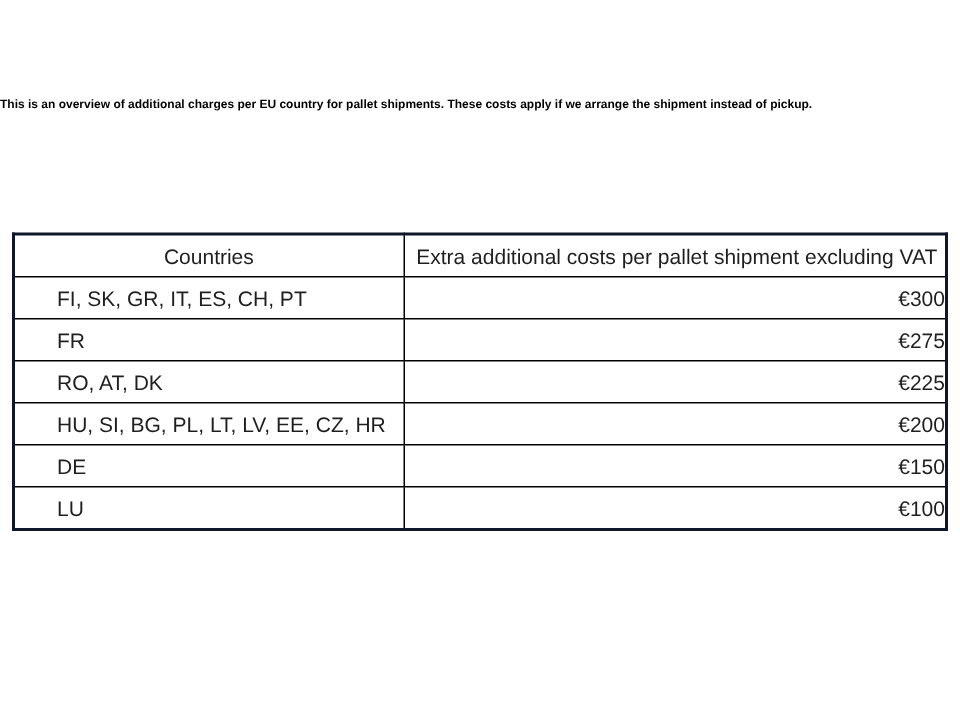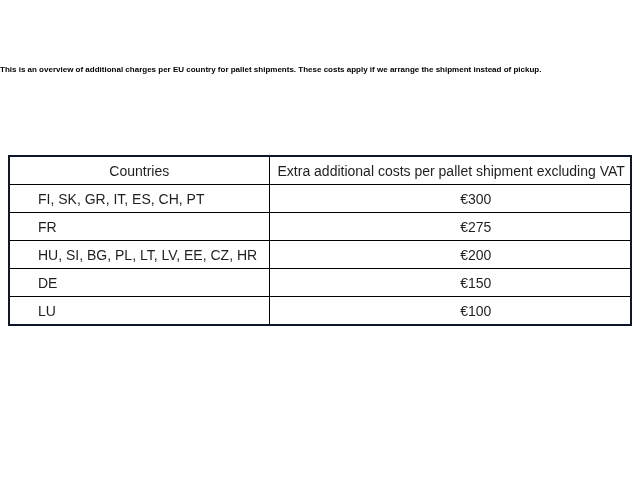--- a/index.html
+++ b/index.html
@@ -57,21 +57,21 @@
   table.charges th.cost-header-cell {
     text-align: left;
     padding-left: 8px;
     margin-left: 40px;
   }
   table.charges td.countries-cell {
     text-align: left;
     padding-left: 28px;
   }
   table.charges td.cost-cell {
-    text-align: center;
+    text-align: right;
     padding-left: 52px;
   }
 </style>
 </head>
 <body>
 
 <div class="intro">This is an overview of additional charges per EU country for pallet shipments. These costs apply if we arrange the shipment instead of pickup.</div>
 
 <table class="charges">
   <colgroup>
@@ -87,20 +87,24 @@
   <tbody>
     <tr>
       <td class="countries-cell">FI, SK, GR, IT, ES, CH, PT</td>
       <td class="cost-cell">€300</td>
     </tr>
     <tr>
       <td class="countries-cell">FR</td>
       <td class="cost-cell">€275</td>
     </tr>
     <tr>
+      <td class="countries-cell">RO, AT, DK</td>
+      <td class="cost-cell">€225</td>
+    </tr>
+    <tr>
       <td class="countries-cell">HU, SI, BG, PL, LT, LV, EE, CZ, HR</td>
       <td class="cost-cell">€200</td>
     </tr>
     <tr>
       <td class="countries-cell">DE</td>
       <td class="cost-cell">€150</td>
     </tr>
     <tr>
       <td class="countries-cell">LU</td>
       <td class="cost-cell">€100</td>

